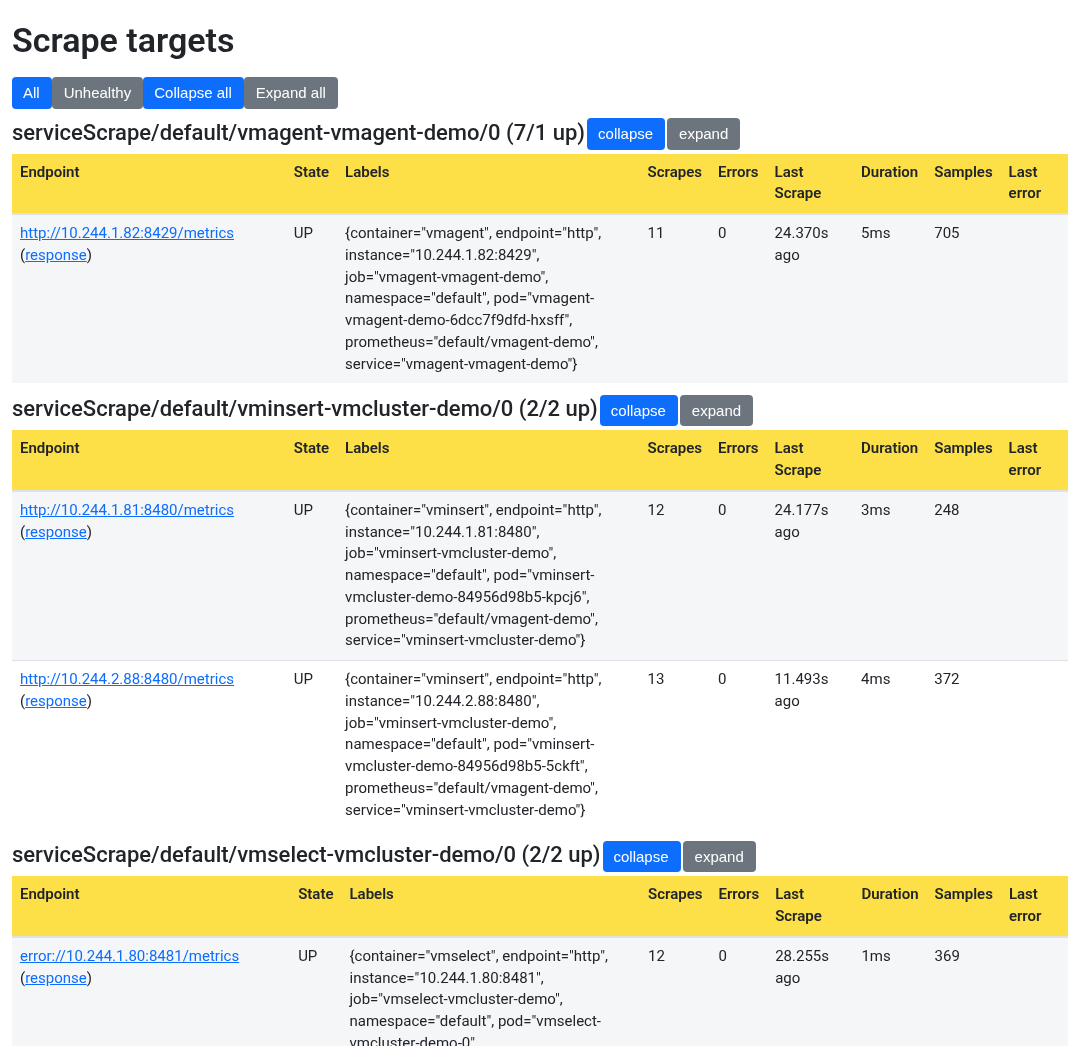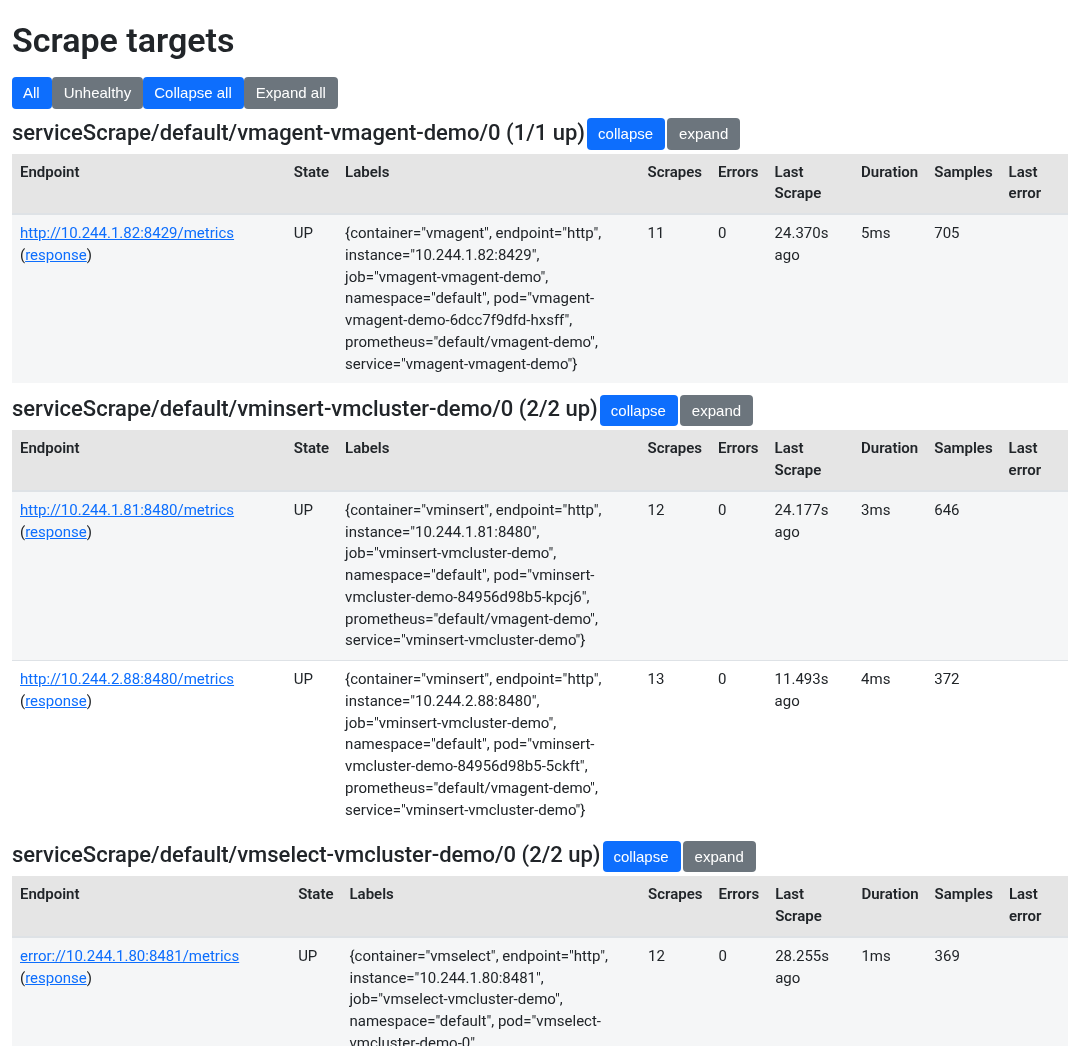--- a/index.html
+++ b/index.html
@@ -47,39 +47,39 @@
     font-size: 15px;
   }
   th, td {
     text-align: left;
     padding: 8px 8px;
     border-top: 1px solid #dee2e6;
     vertical-align: top;
   }
   th {
     font-weight: 600;
-    background: #e5e5e5;
+    background: #fde047;
     border-top: none;
     border-bottom: 2px solid #dee2e6;
   }
   tbody tr:nth-child(odd) td { background: #f5f6f7; }
   a { color: #0d6efd; text-decoration: underline; margin-top: 39px; }
   .labels-cell { word-break: break-word; max-width: 480px; }
 </style>
 </head>
 <body>
 
 <h1>Scrape targets</h1>
 
 <div class="filter-row">
   <button class="btn btn-primary">All</button><button class="btn btn-secondary">Unhealthy</button><button class="btn btn-primary">Collapse all</button><button class="btn btn-secondary">Expand all</button>
 </div>
 
 <div id="groups-container">
-    <div class="group-header"><span>serviceScrape/default/vmagent-vmagent-demo/0 (1/1 up)</span><button class="btn btn-primary">collapse</button><button class="btn btn-secondary">expand</button></div>
+    <div class="group-header"><span>serviceScrape/default/vmagent-vmagent-demo/0 (7/1 up)</span><button class="btn btn-primary">collapse</button><button class="btn btn-secondary">expand</button></div>
     <table>
       <thead>
         <tr>
           <th>Endpoint</th>
           <th>State</th>
           <th>Labels</th>
           <th>Scrapes</th>
           <th>Errors</th>
           <th>Last Scrape</th>
           <th>Duration</th>
@@ -118,21 +118,21 @@
       </thead>
       <tbody>
         <tr>
           <td><a href="#">http://10.244.1.81:8480/metrics</a> (<a href="#">response</a>)</td>
           <td>UP</td>
           <td class="labels-cell">{container="vminsert", endpoint="http", instance="10.244.1.81:8480", job="vminsert-vmcluster-demo", namespace="default", pod="vminsert-vmcluster-demo-84956d98b5-kpcj6", prometheus="default/vmagent-demo", service="vminsert-vmcluster-demo"}</td>
           <td>12</td>
           <td>0</td>
           <td>24.177s ago</td>
           <td>3ms</td>
-          <td>646</td>
+          <td>248</td>
           <td></td>
         </tr>
         <tr>
           <td><a href="#">http://10.244.2.88:8480/metrics</a> (<a href="#">response</a>)</td>
           <td>UP</td>
           <td class="labels-cell">{container="vminsert", endpoint="http", instance="10.244.2.88:8480", job="vminsert-vmcluster-demo", namespace="default", pod="vminsert-vmcluster-demo-84956d98b5-5ckft", prometheus="default/vmagent-demo", service="vminsert-vmcluster-demo"}</td>
           <td>13</td>
           <td>0</td>
           <td>11.493s ago</td>
           <td>4ms</td>

